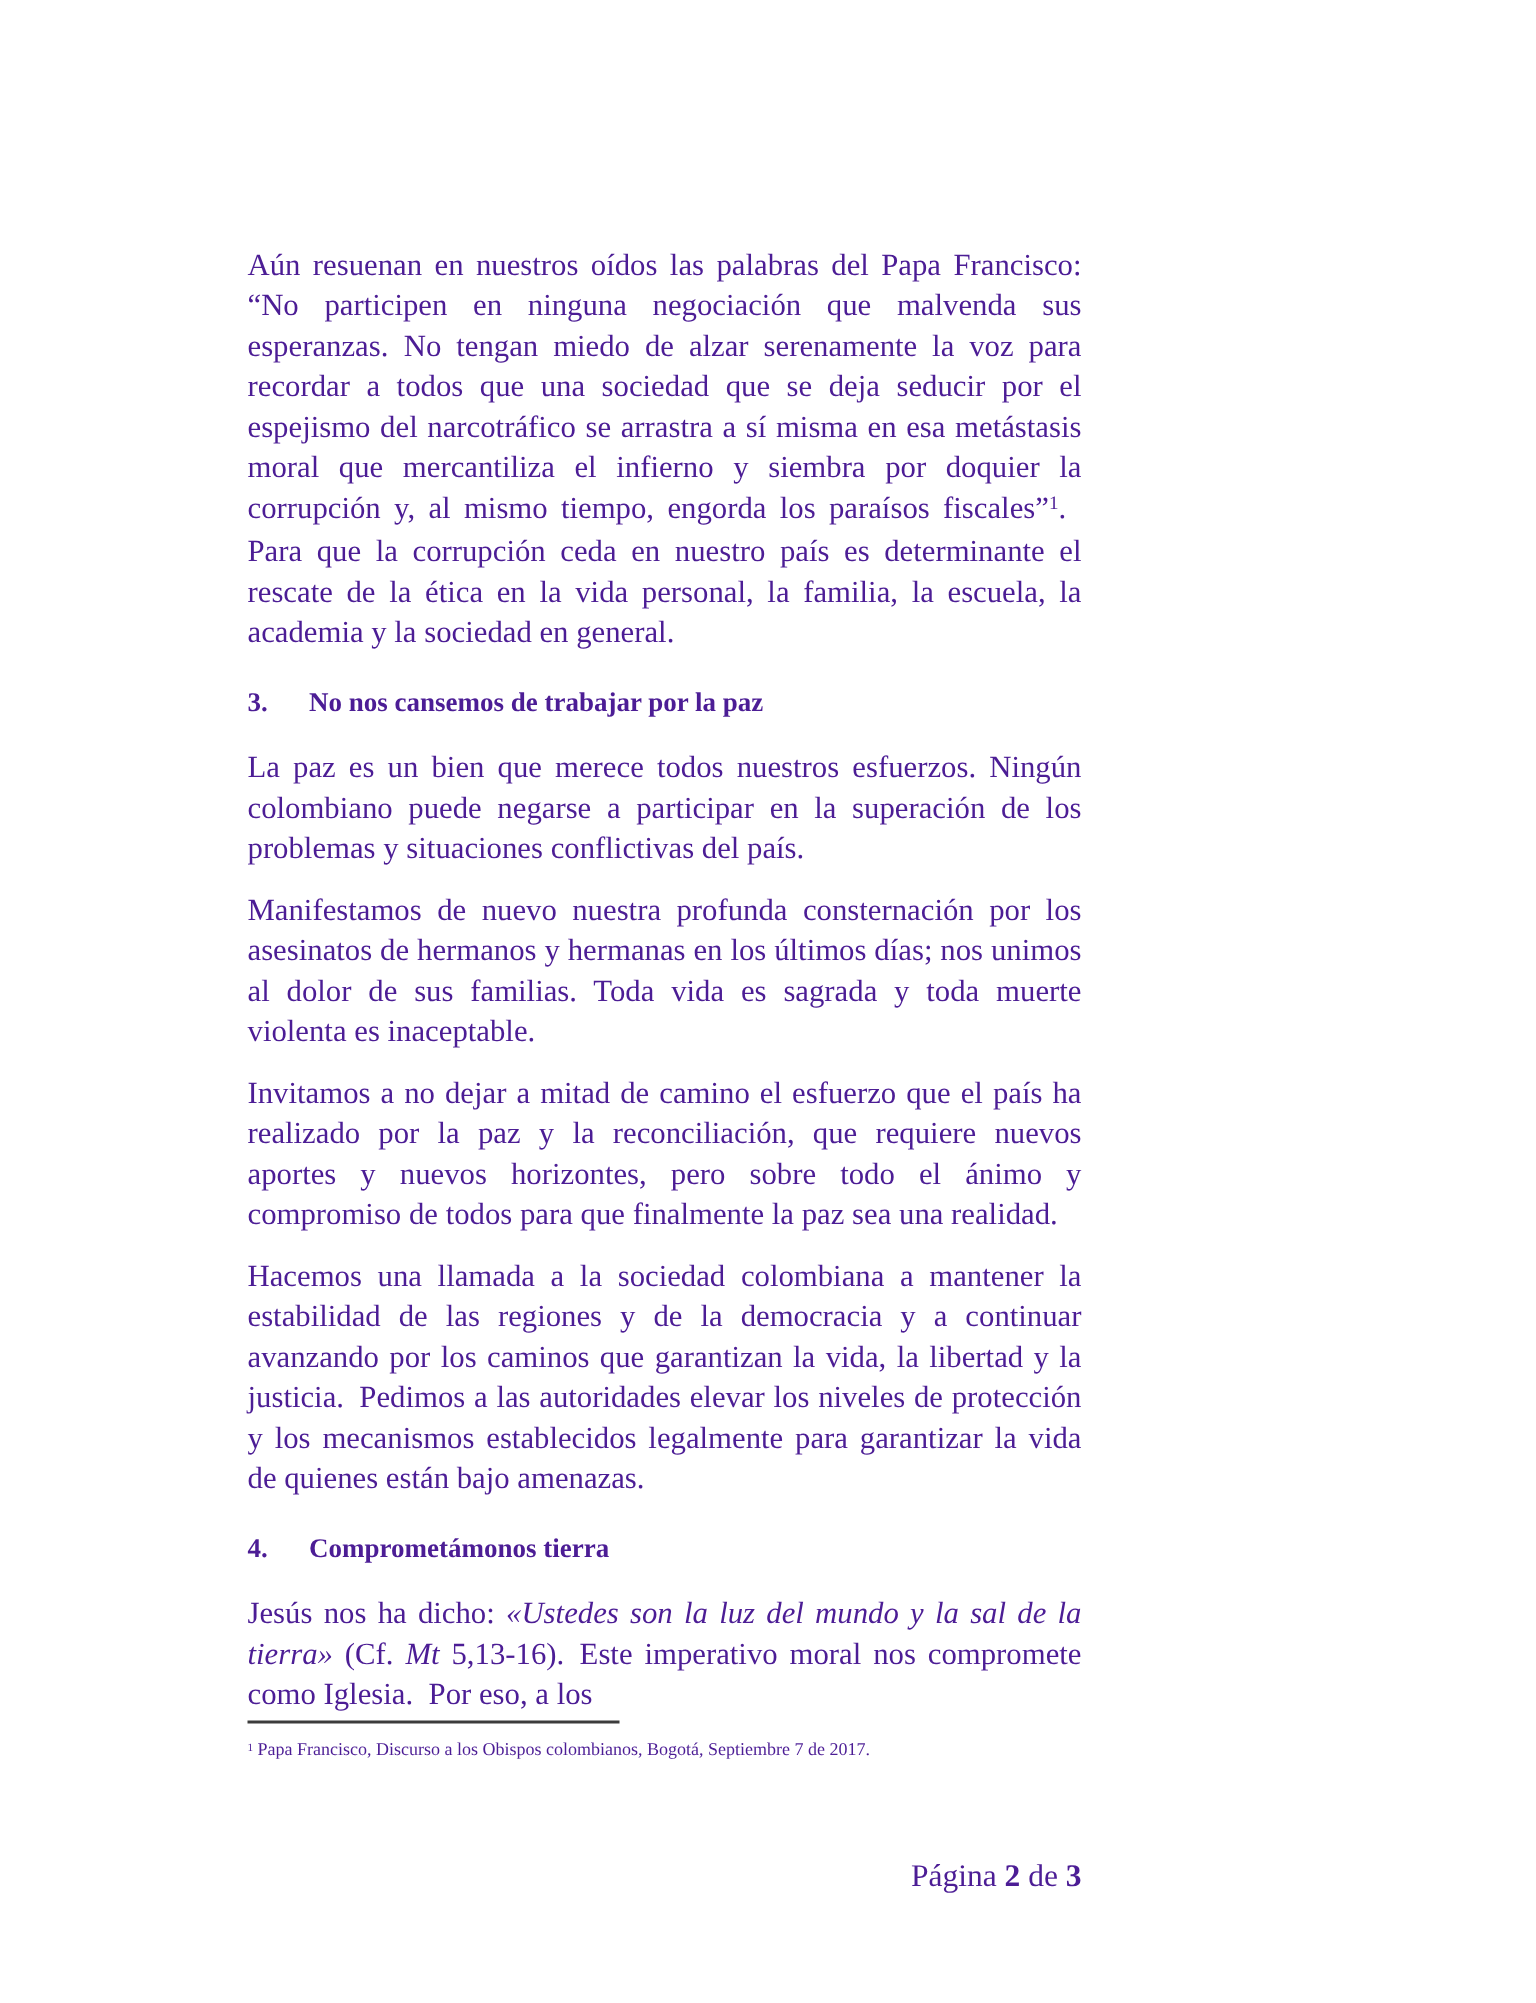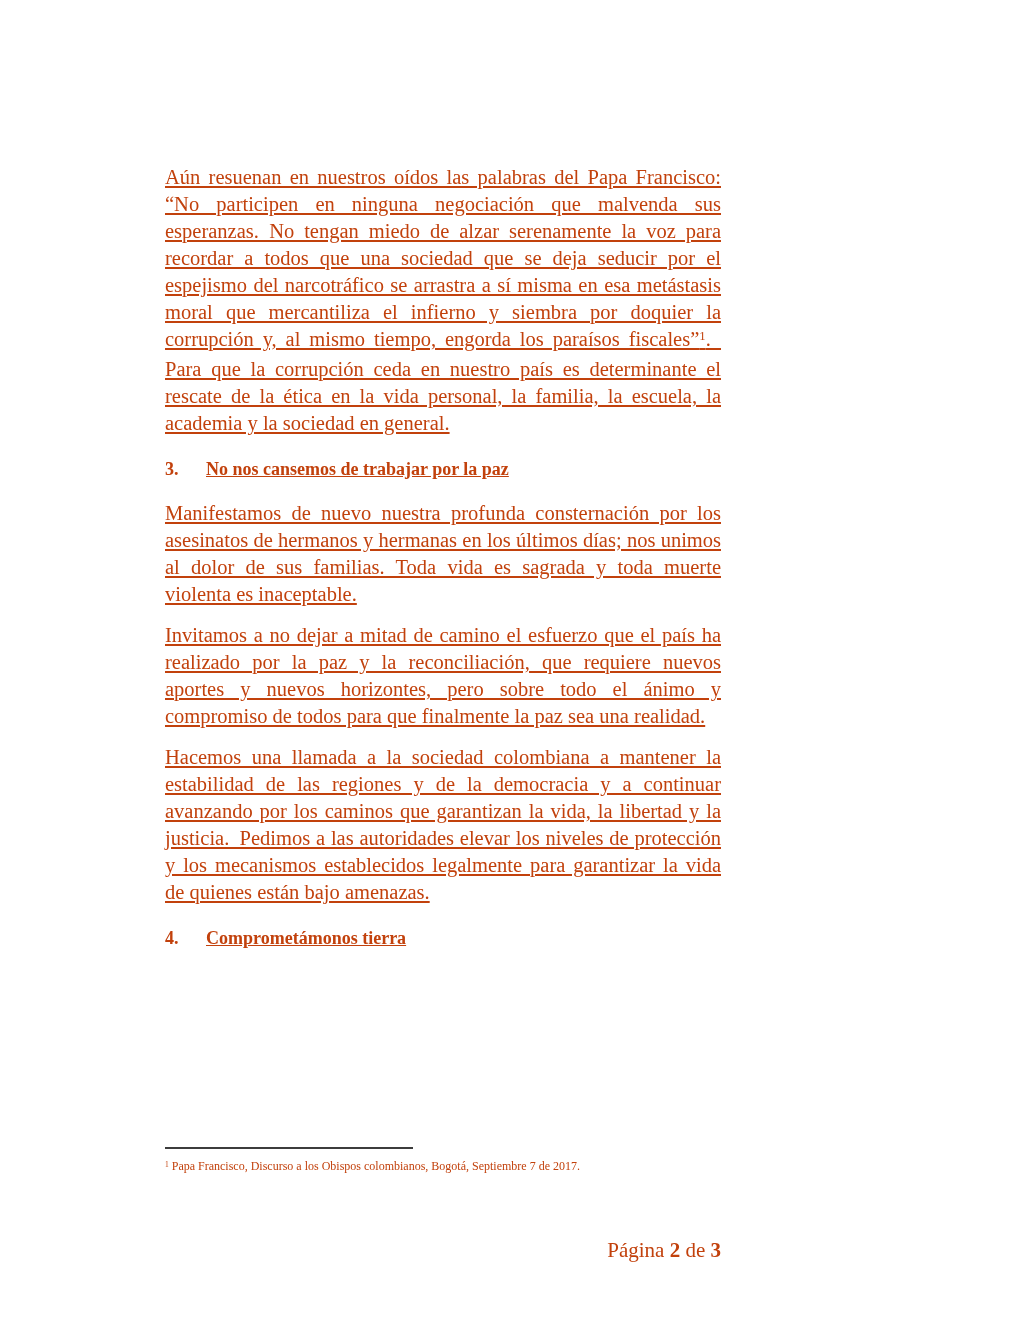--- a/index.html
+++ b/index.html
@@ -10,23 +10,22 @@
   .page {
     position: relative;
     width: 860px;
     height: 1335px;
     background: #ffffff;
     box-sizing: border-box;
     padding: 164px 139px 0 165px;
     font-family: "Liberation Serif", "DejaVu Serif", serif;
     font-size: 20.5px;
     line-height: 27px;
-    color: #c2410c;
+    color: #4c1d95;
     overflow: hidden;
-    text-decoration: underline;
   }
   .page p {
     margin: 0 0 14px 0;
     text-align: justify;
   }
   .page h2 {
     margin: 19px 0 17px 0;
     font-size: 18px;
     line-height: 27px;
     font-weight: bold;
@@ -73,29 +72,31 @@
 </head>
 <body>
 
 <div class="page">
 
   <p><span>Aún resuenan en nuestros oídos las palabras del Papa Francisco: “No participen en ninguna negociación que malvenda sus esperanzas. No tengan miedo de alzar serenamente la voz para recordar a todos que una sociedad que se deja seducir por el espejismo del narcotráfico se arrastra a sí misma en esa metástasis moral que mercantiliza el infierno y siembra por doquier la corrupción y, al mismo tiempo, engorda los paraísos fiscales”</span><span class="sup">1</span><span>. Para que la corrupción ceda en nuestro país es determinante el rescate de la ética en la vida personal, la familia, la escuela, la academia y la sociedad en general.</span></p>
 
 
   <h2><span class="h-num">3.</span><span>No nos cansemos de trabajar por la paz</span></h2>
 
+  <p>La paz es un bien que merece todos nuestros esfuerzos. Ningún colombiano puede negarse a participar en la superación de los problemas y situaciones conflictivas del país.</p>
 
   <p>Manifestamos de nuevo nuestra profunda consternación por los asesinatos de hermanos y hermanas en los últimos días; nos unimos al dolor de sus familias. Toda vida es sagrada y toda muerte violenta es inaceptable.</p>
 
   <p>Invitamos a no dejar a mitad de camino el esfuerzo que el país ha realizado por la paz y la reconciliación, que requiere nuevos aportes y nuevos horizontes, pero sobre todo el ánimo y compromiso de todos para que finalmente la paz sea una realidad.</p>
 
   <p>Hacemos una llamada a la sociedad colombiana a mantener la estabilidad de las regiones y de la democracia y a continuar avanzando por los caminos que garantizan la vida, la libertad y la justicia. Pedimos a las autoridades elevar los niveles de protección y los mecanismos establecidos legalmente para garantizar la vida de quienes están bajo amenazas.</p>
 
   <h2><span class="h-num">4.</span><span>Comprometámonos tierra</span></h2>
 
+  <p><span>Jesús nos ha dicho: </span><span class="italic">«Ustedes son la luz del mundo y la sal de la tierra»</span><span> (Cf. </span><span class="italic">Mt</span><span> 5,13-16). Este imperativo moral nos compromete como Iglesia. Por eso, a los</span></p>
 
   <div class="footnote-sep"></div>
 
   <div class="footnote"><span class="sup">1</span><span> Papa Francisco, Discurso a los Obispos colombianos, Bogotá, Septiembre 7 de 2017.</span></div>
 
   <div class="page-footer"><span>Página </span><span class="bold">2</span><span> de </span><span class="bold">3</span></div>
 
 </div>
 
 </body></html>

